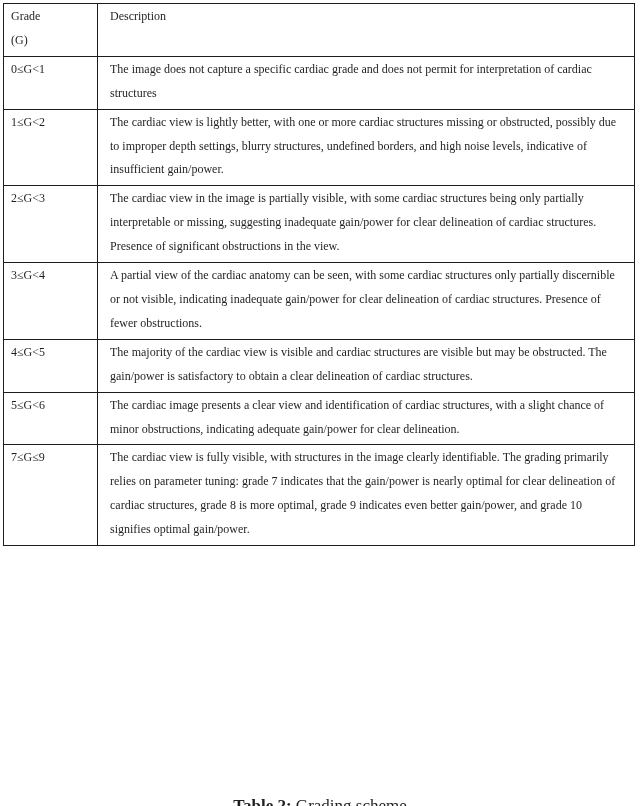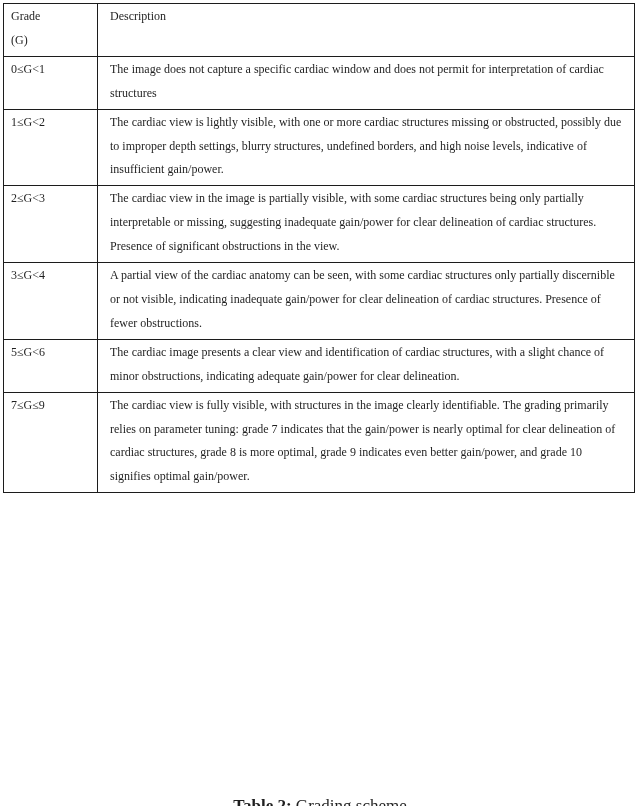--- a/index.html
+++ b/index.html
@@ -71,33 +71,37 @@
   <tbody>
     <tr>
       <th class="h-grade">
         <span>Grade</span>
         <span>(G)</span>
       </th>
       <th class="h-desc">Description</th>
     </tr>
     <tr>
       <td class="grade">0≤G&lt;1</td>
-      <td class="desc">The image does not capture a specific cardiac window and does not permit for interpretation of cardiac structures</td>
+      <td class="desc">The image does not capture a specific cardiac grade and does not permit for interpretation of cardiac structures</td>
     </tr>
     <tr>
       <td class="grade">1≤G&lt;2</td>
-      <td class="desc">The cardiac view is lightly visible, with one or more cardiac structures missing or obstructed, possibly due to improper depth settings, blurry structures, undefined borders, and high noise levels, indicative of insufficient gain/power.</td>
+      <td class="desc">The cardiac view is lightly better, with one or more cardiac structures missing or obstructed, possibly due to improper depth settings, blurry structures, undefined borders, and high noise levels, indicative of insufficient gain/power.</td>
     </tr>
     <tr>
       <td class="grade">2≤G&lt;3</td>
       <td class="desc">The cardiac view in the image is partially visible, with some cardiac structures being only partially interpretable or missing, suggesting inadequate gain/power for clear delineation of cardiac structures. Presence of significant obstructions in the view.</td>
     </tr>
     <tr>
       <td class="grade">3≤G&lt;4</td>
       <td class="desc">A partial view of the cardiac anatomy can be seen, with some cardiac structures only partially discernible or not visible, indicating inadequate gain/power for clear delineation of cardiac structures. Presence of fewer obstructions.</td>
+    </tr>
+    <tr>
+      <td class="grade">4≤G&lt;5</td>
+      <td class="desc">The majority of the cardiac view is visible and cardiac structures are visible but may be obstructed. The gain/power is satisfactory to obtain a clear delineation of cardiac structures.</td>
     </tr>
     <tr>
       <td class="grade">5≤G&lt;6</td>
       <td class="desc">The cardiac image presents a clear view and identification of cardiac structures, with a slight chance of minor obstructions, indicating adequate gain/power for clear delineation.</td>
     </tr>
     <tr>
       <td class="grade">7≤G≤9</td>
       <td class="desc">The cardiac view is fully visible, with structures in the image clearly identifiable. The grading primarily relies on parameter tuning: grade 7 indicates that the gain/power is nearly optimal for clear delineation of cardiac structures, grade 8 is more optimal, grade 9 indicates even better gain/power, and grade 10 signifies optimal gain/power.</td>
     </tr>
   </tbody>

